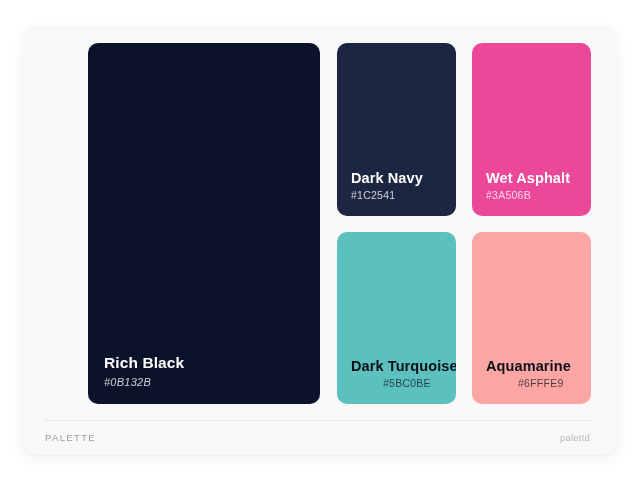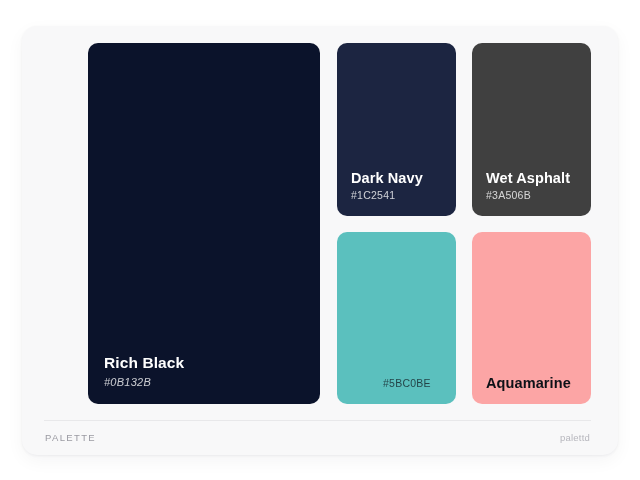--- a/index.html
+++ b/index.html
@@ -150,37 +150,39 @@
 
     <div id="swatch-col-secondary">
 
       <div class="swatch-row">
         <div class="swatch on-dark" style="background: rgb(28, 37, 65);">
           <div class="swatch-label">
             <div class="swatch-name">Dark Navy</div>
             <div class="swatch-hex">#1C2541</div>
           </div>
         </div>
-        <div class="swatch on-dark" style="background: #404040; text-decoration: underline;">
+        <div class="swatch on-dark" style="background: #ec4899; text-decoration: underline;">
           <div class="swatch-label">
             <div class="swatch-name">Wet Asphalt</div>
             <div class="swatch-hex">#3A506B</div>
           </div>
         </div>
       </div>
 
       <div class="swatch-row">
         <div class="swatch on-light" style="background: rgb(91, 192, 190);">
           <div class="swatch-label">
+            <div class="swatch-name">Dark Turquoise</div>
             <div class="swatch-hex">#5BC0BE</div>
           </div>
         </div>
         <div class="swatch on-light" style="background: #fca5a5;">
           <div class="swatch-label">
             <div class="swatch-name">Aquamarine</div>
+            <div class="swatch-hex">#6FFFE9</div>
           </div>
         </div>
       </div>
 
     </div>
   </div>
 
   <div id="palette-footer">
     <div id="footer-divider" style="background: rgb(232, 232, 234);"></div>
     <div id="footer-row">

